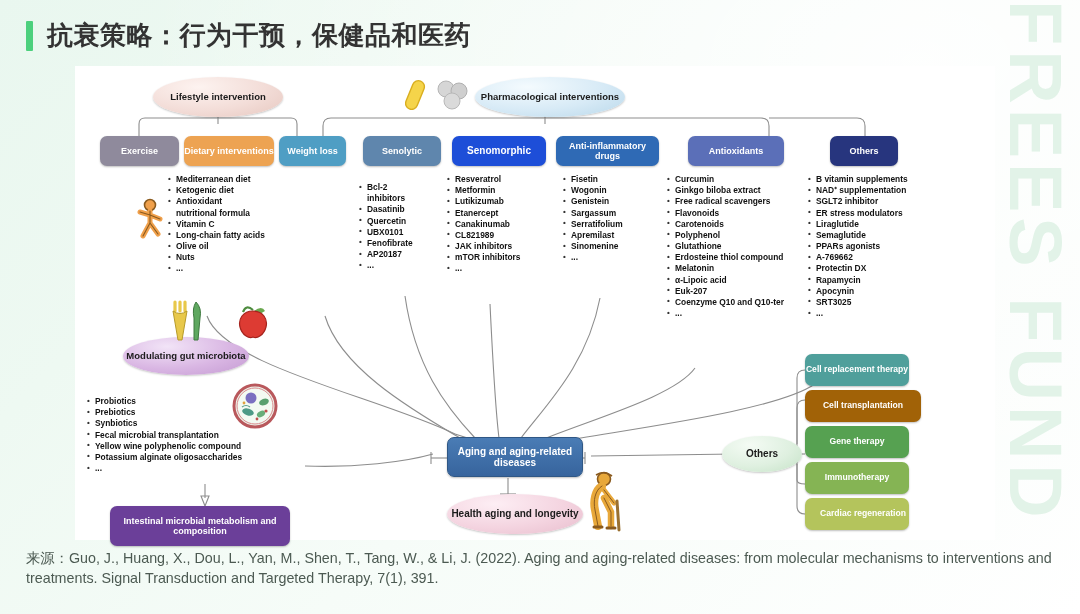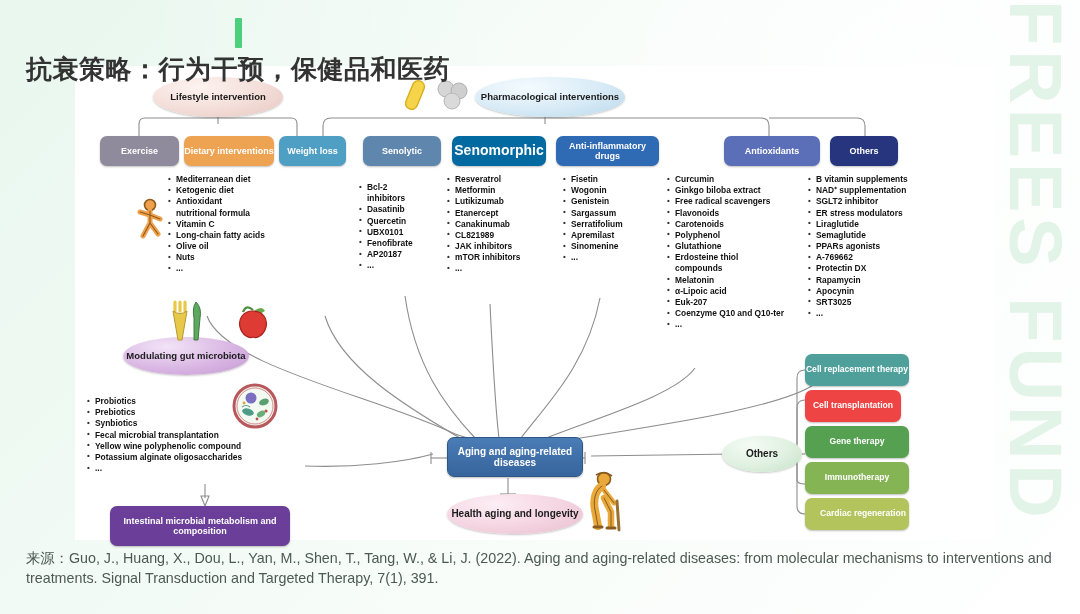--- a/index.html
+++ b/index.html
@@ -38,23 +38,22 @@
     font-weight: bold;
     letter-spacing: 5px;
     color: #e2f3e8;
     line-height: .95;
     white-space: pre;
   }
 
   
   #title-row {
     position: absolute; left: 26px; top: 18px;
-    display: flex; align-items: center; gap: 4px;
+    display: flex; align-items: center; gap: 14px;
     z-index: 8;
-    flex-direction: column;
   }
   #title-bar { width: 7px; height: 30px; background: #4cd07d; border-radius: 1px; }
   #title-text {
     font-size: 26px; font-weight: bold; color: #333333;
     letter-spacing: .5px; white-space: nowrap;
   }
 
   
   #figure {
     position: absolute; left: 75px; top: 66px;
@@ -191,27 +190,27 @@
     </div>
     <div class="rbox" style="left:109px;top:70px;width:90px;height:30px;font-size:9px;background:#eda352;">
       <span>Dietary interventions</span>
     </div>
     <div class="rbox" style="left:204px;top:70px;width:67px;height:30px;font-size:9px;background:#4f9ec4;">
       <span>Weight loss</span>
     </div>
     <div class="rbox" style="left:288px;top:70px;width:78px;height:30px;font-size:9px;background:#5f86ad;">
       <span>Senolytic</span>
     </div>
-    <div class="rbox" style="left:377px;top:70px;width:94px;height:30px;font-size:14px;background:#0369a1;">
+    <div class="rbox" style="left:377px;top:70px;width:94px;height:30px;font-size:10px;background:#1d4ed8;">
       <span>Senomorphic</span>
     </div>
     <div class="rbox" style="left:481px;top:70px;width:103px;height:30px;font-size:9px;background:#2f6ab5;">
       <span>Anti-inflammatory drugs</span>
     </div>
-    <div class="rbox" style="left:613px;top:70px;width:96px;height:30px;font-size:9px;background:#5b6fb8;margin-left:36px;">
+    <div class="rbox" style="left:613px;top:70px;width:96px;height:30px;font-size:9px;background:#5b6fb8;">
       <span>Antioxidants</span>
     </div>
     <div class="rbox" style="left:755px;top:70px;width:68px;height:30px;font-size:9px;background:#27357e;">
       <span>Others</span>
     </div>
 
     <div class="lst" style="left:93px;top:108px;width:97px;">
       <div class="li">Mediterranean diet</div>
       <div class="li">Ketogenic diet</div>
       <div class="li">Antioxidant nutritional formula</div>
@@ -256,21 +255,21 @@
     </div>
 
     <div class="lst" style="left:592px;top:108px;width:118px;">
       <div class="li">Curcumin</div>
       <div class="li">Ginkgo biloba extract</div>
       <div class="li">Free radical scavengers</div>
       <div class="li">Flavonoids</div>
       <div class="li">Carotenoids</div>
       <div class="li">Polyphenol</div>
       <div class="li">Glutathione</div>
-      <div class="li">Erdosteine thiol compounds</div>
+      <div class="li">Erdosteine thiol compound</div>
       <div class="li">Melatonin</div>
       <div class="li">α-Lipoic acid</div>
       <div class="li">Euk-207</div>
       <div class="li">Coenzyme Q10 and Q10-ter</div>
       <div class="li">...</div>
     </div>
 
     <div class="lst" style="left:733px;top:108px;width:122px;">
       <div class="li">B vitamin supplements</div>
       <div class="li">NAD⁺ supplementation</div>
@@ -317,21 +316,21 @@
     </div>
 
     <div class="ellipse" style="left:647px;top:370px;width:80px;height:36px;font-size:10px;
                 background:radial-gradient(ellipse at 35% 25%,#f4fbf4 0%,#dff0e0 55%,#c4e2c6 100%);">
       <span>Others</span>
     </div>
 
     <div class="rbox" style="left:730px;top:288px;width:104px;height:32px;font-size:8.6px;background:#4f9f9b;">
       <span>Cell replacement therapy</span>
     </div>
-    <div class="rbox" style="left:730px;top:324px;width:96px;height:32px;font-size:8.6px;background:#ef4444;">
+    <div class="rbox" style="left:730px;top:324px;width:116px;height:32px;font-size:8.6px;background:#a16207;">
       <span>Cell transplantation</span>
     </div>
     <div class="rbox" style="left:730px;top:360px;width:104px;height:32px;font-size:8.6px;background:#56a151;">
       <span>Gene therapy</span>
     </div>
     <div class="rbox" style="left:730px;top:396px;width:104px;height:32px;font-size:8.6px;background:#85b454;justify-content:center;">
       <span>Immunotherapy</span>
     </div>
     <div class="rbox" style="left:730px;top:432px;width:104px;height:32px;font-size:8.6px;background:#b4c45c;padding-left:12px;">
       <span>Cardiac regeneration</span>

